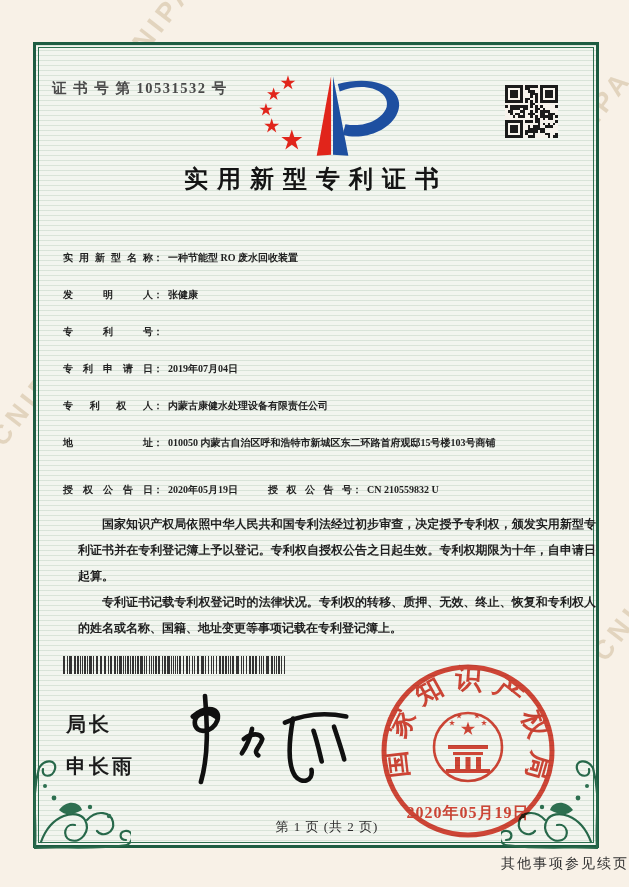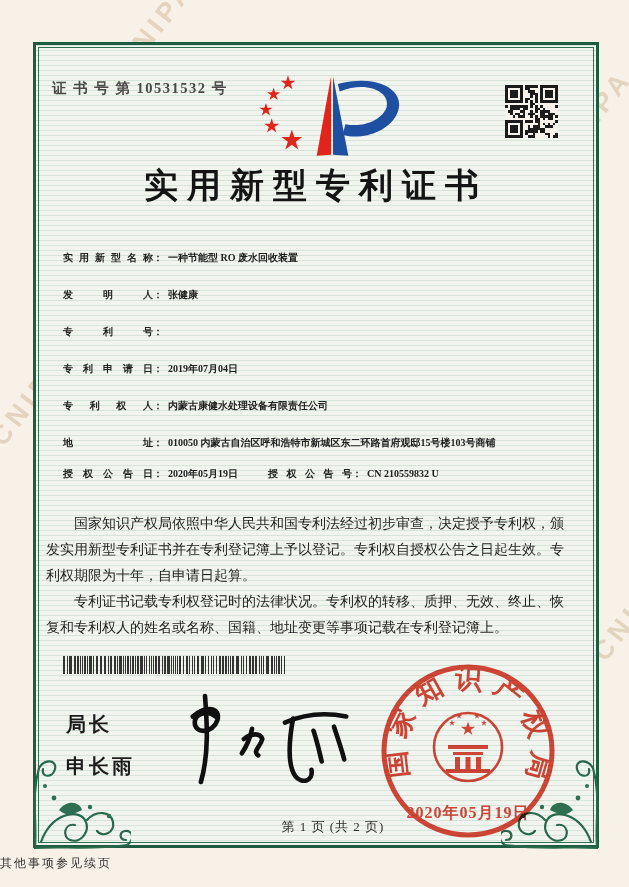--- a/index.html
+++ b/index.html
@@ -34,42 +34,42 @@
   .cert-no {
     position:absolute; left:16px; top:34px;
     font-size:14.5px; letter-spacing:1.5px; color:#4a4a4a; font-weight:600;
   }
   .logo { position:absolute; left:206px; top:26px; width:182px; height:92px; }
   .qr   { position:absolute; right:38px; top:40px; width:53px; height:53px;
           fill:#1b1b1b; background:#f7f3ec; shape-rendering:crispEdges; }
 
   .title {
     position:absolute; top:118px; left:0; width:100%; margin:0;
-    text-align:center; font-size:34px; font-weight:700;
+    text-align:center; font-size:24px; font-weight:700;
     letter-spacing:9px; color:#141414;
   }
 
   .fields {
     position:absolute; left:27px; top:201px; width:516px;
     font-size:10px; font-weight:600; color:#222;
   }
   .row { display:flex; margin-bottom:14px; line-height:23px; }
   .lab { flex:0 0 90px; width:90px; text-align:justify; text-align-last:justify; }
   .colon { margin-right:5px; }
   .val { flex:1; }
   .row-addr .val { max-width:402px; }
   .grant-row { display:flex; margin-bottom:0; }
   .pair { display:flex; }
   .pair .lab { flex:0 0 90px; }
   .pair2 { margin-left:30px; }
   .pair2 .lab { flex:0 0 84px; width:84px; }
 
   .paras {
-    position:absolute; left:10px; top:466px; width:518px;
-    font-size:14px; line-height:26px; text-align:justify; color:#1f1f1f;
+    position:absolute; left:42px; top:466px; width:518px;
+    font-size:12px; line-height:26px; text-align:justify; color:#1f1f1f;font-weight:bold;
   }
   .paras p { margin:0; text-indent:2em; }
 
   .barcode { position:absolute; left:27px; top:611px; width:225px; height:18px;
              fill:#1a1a1a; opacity:.88; }
 
   .signer {
     position:absolute; left:30px; top:666px;
     font-family:"Liberation Sans", sans-serif; font-weight:700;
     font-size:20px; letter-spacing:3px; color:#1b1b1b;
@@ -83,31 +83,31 @@
   .seal { position:absolute; left:342px; top:616px; width:180px; height:180px;
           opacity:.93; mix-blend-mode:multiply; z-index:5; }
   .seal-ring { fill:none; stroke:#d73a2a; stroke-width:5; }
   .seal-arc-text { font-size:27px; letter-spacing:10px; fill:#d73a2a;
                    font-weight:700; font-family:"Liberation Serif",serif; }
   .seal-date-text { font-size:16px; fill:#d73a2a; font-weight:700;
                     letter-spacing:1px; text-anchor:middle; }
   .emblem { fill:#d73a2a; }
   .emblem-ring { fill:none; stroke:#d73a2a; stroke-width:2.6; }
 
-  .pageinfo { position:absolute; top:773px; left:17px; width:100%;
+  .pageinfo { position:absolute; top:773px; left:11px; width:100%;
               text-align:center; font-size:13px; letter-spacing:1px; color:#2e2e2e; }
 
   .flourish { position:absolute; width:102px; height:102px; z-index:3;
               stroke:#27684a; stroke-width:2.2; fill:none; stroke-linecap:round; }
   .fl-l { left:-7px; bottom:-9px; }
   .fl-r { right:-7px; bottom:-9px; transform:scaleX(-1); }
   .flourish .blob { fill:#2d6f50; stroke:none; }
 
   .footer-note { position:absolute; top:855px; left:0; width:100%;
-                 text-align:left; font-size:12px; letter-spacing:2px; color:#333; }
+                 text-align:right; font-size:14px; letter-spacing:2px; color:#333; }
 </style>
 </head>
 <body>
 
 <div class="page">
 
   <span class="wm" style="left:103px; top:10px;">CNIPA</span>
   <span class="wm" style="left:540px; top:100px;">CNIPA</span>
   <span class="wm" style="left:-24px; top:385px;">CNIPA</span>
   <span class="wm" style="left:578px; top:600px;">CNIPA</span>
@@ -289,21 +289,21 @@
       <div class="row">
         <span class="lab">专利申请日</span>
           <span class="colon">：</span>
         <span class="val">2019年07月04日</span>
       </div>
       <div class="row">
         <span class="lab">专利权人</span>
           <span class="colon">：</span>
         <span class="val">内蒙古康健水处理设备有限责任公司</span>
       </div>
-      <div class="row row-addr" style="margin-bottom:8px;">
+      <div class="row row-addr" style="margin-bottom:24px;">
         <span class="lab">地址</span>
           <span class="colon">：</span>
         <span class="val">010050 内蒙古自治区呼和浩特市新城区东二环路首府观邸15号楼103号商铺</span>
       </div>
       <div class="row grant-row">
         <span class="pair">
           <span class="lab">授权公告日</span>
             <span class="colon">：</span>
           <span>2020年05月19日</span>
         </span>

